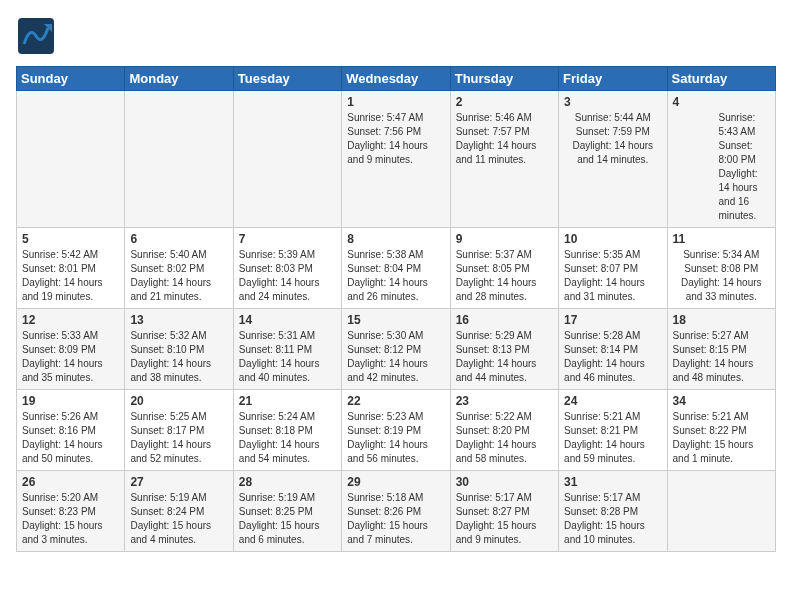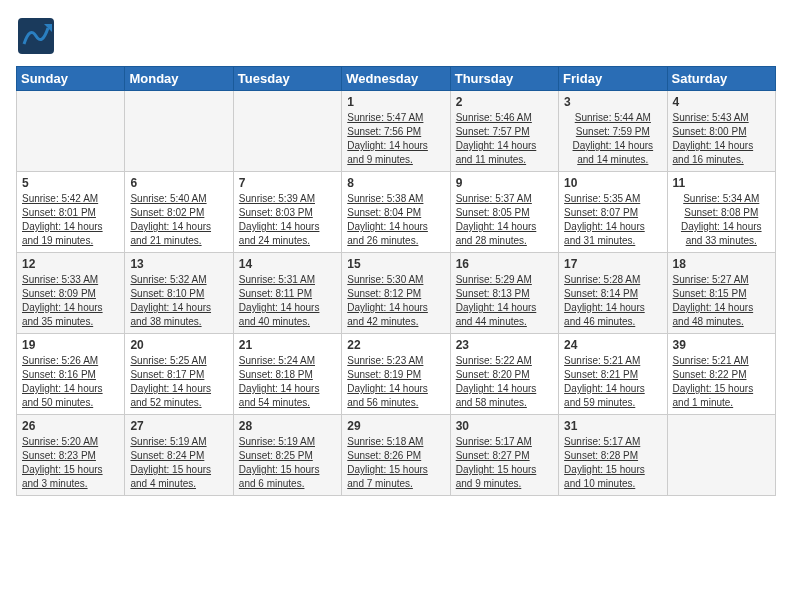--- a/index.html
+++ b/index.html
@@ -77,21 +77,20 @@
     .day-number {
       font-weight: bold;
       font-size: 12px;
       display: block;
       margin-bottom: 2px;
     }
     .cell-content {
       font-size: 10px;
       line-height: 1.4;
       color: #333;
-      text-decoration: underline;
     }
   </style>
 </head>
 <body>
 
 <div class="header">
   <div class="logo">
     <svg class="logo-icon" viewBox="0 0 40 40">
       <rect x="2" y="2" width="36" height="36" rx="4" fill="#1a3a5c"></rect>
       <path d="M8 28 Q14 10 20 20 Q26 30 32 12" stroke="#2a7fc1" stroke-width="3" fill="none"></path>
@@ -141,21 +140,21 @@
         </td>
         <td>
           <span class="day-number">3</span>
           <div class="cell-content" style="white-space: pre-line; text-align: center;">Sunrise: 5:44 AM
 Sunset: 7:59 PM
 Daylight: 14 hours
 and 14 minutes.</div>
         </td>
         <td>
           <span class="day-number">4</span>
-          <div class="cell-content" style="white-space: pre-line;">Sunrise: 5:43 AM
+          <div class="cell-content" style="white-space: pre-line; margin-left: 46px;">Sunrise: 5:43 AM
 Sunset: 8:00 PM
 Daylight: 14 hours
 and 16 minutes.</div>
         </td>
       </tr>
       <tr>
         <td>
           <span class="day-number">5</span>
           <div class="cell-content" style="white-space: pre-line;">Sunrise: 5:42 AM
 Sunset: 8:01 PM
@@ -293,21 +292,21 @@
 and 58 minutes.</div>
         </td>
         <td>
           <span class="day-number">24</span>
           <div class="cell-content" style="white-space: pre-line;">Sunrise: 5:21 AM
 Sunset: 8:21 PM
 Daylight: 14 hours
 and 59 minutes.</div>
         </td>
         <td>
-          <span class="day-number">39</span>
+          <span class="day-number">34</span>
           <div class="cell-content" style="white-space: pre-line;">Sunrise: 5:21 AM
 Sunset: 8:22 PM
 Daylight: 15 hours
 and 1 minute.</div>
         </td>
       </tr>
       <tr>
         <td>
           <span class="day-number">26</span>
           <div class="cell-content" style="white-space: pre-line;">Sunrise: 5:20 AM

